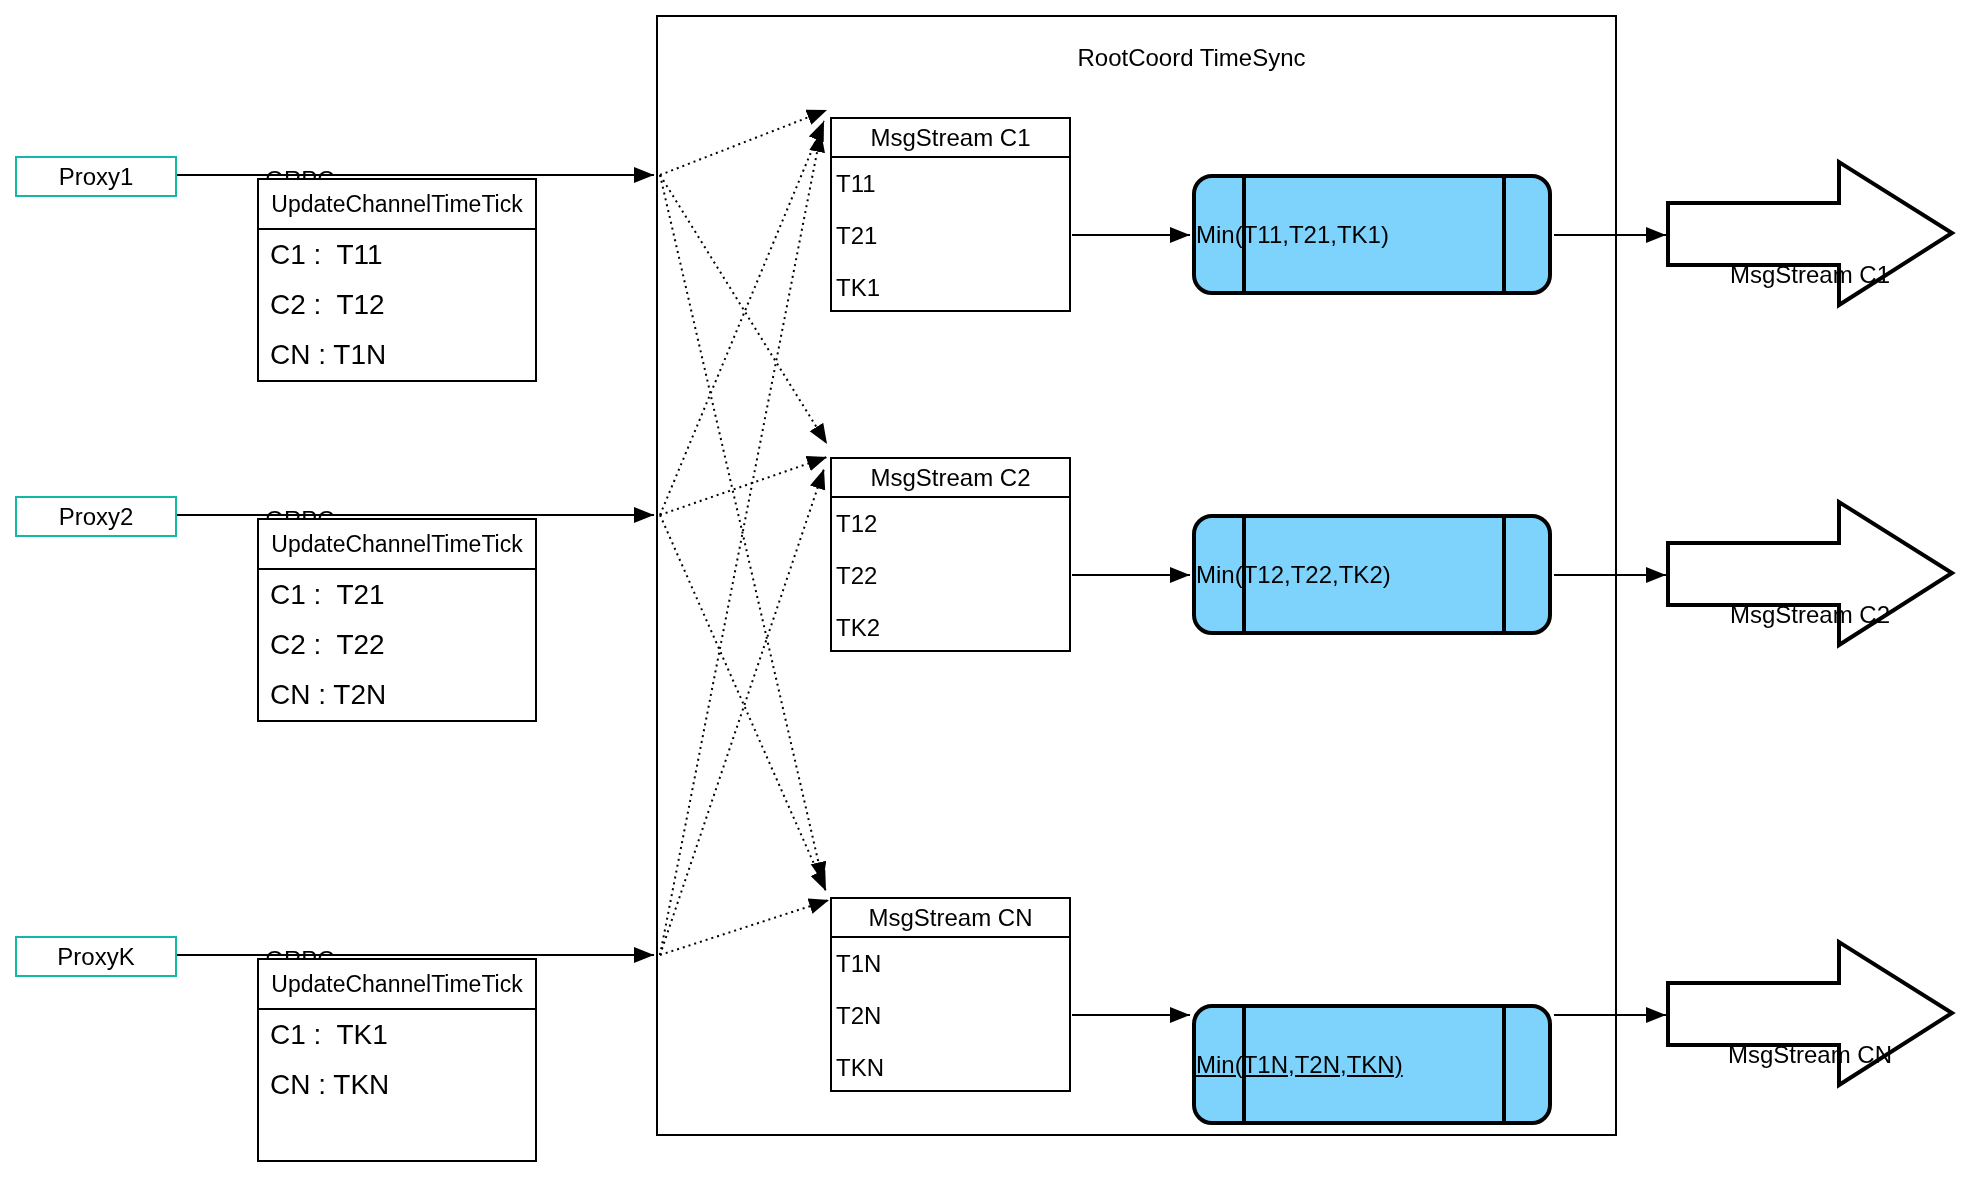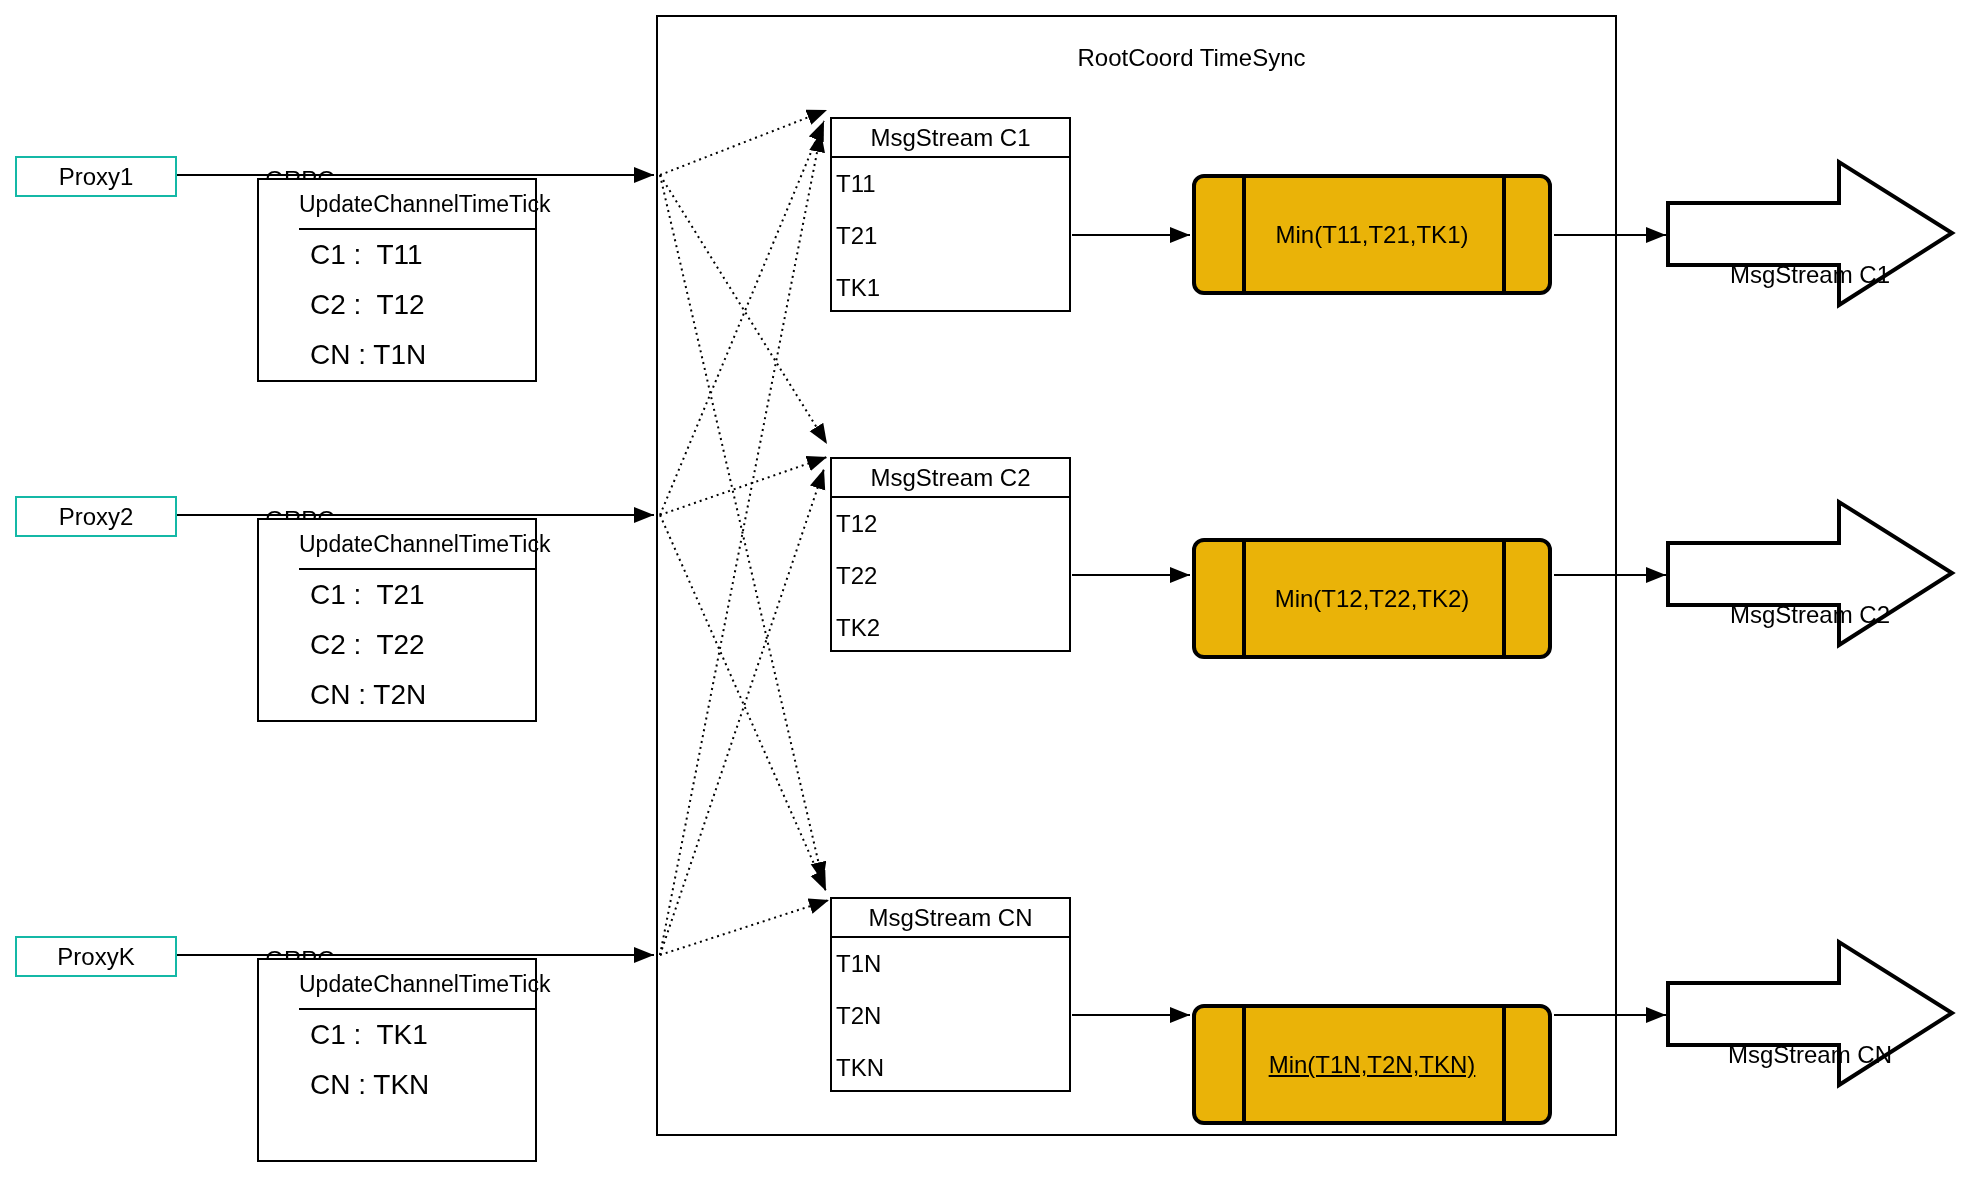--- a/index.html
+++ b/index.html
@@ -9,40 +9,40 @@
   }
   #wires{position:absolute;left:0;top:0;z-index:0;}
   .abs{position:absolute;box-sizing:border-box;z-index:1;}
   .label{background:transparent;text-align:center;font-size:24px;white-space:nowrap;margin-top:40px;}
   .proxy-box{
     left:15px;width:162px;height:41px;border:2px solid #14b8a6;background:#fff;
     text-align:center;line-height:37px;font-size:24px;
   }
   .grpc-label{left:240px;width:120px;line-height:28px;font-size:24px;}
   .update-table{
-    left:257px;width:280px;height:204px;border:2px solid #000;background:#fff;padding-left:40px;
+    left:257px;width:280px;height:204px;border:2px solid #000;background:#fff;
   }
   .update-table .hd{
     height:48px;line-height:48px;border-bottom:2px solid #000;text-align:center;font-size:23px;
   }
   .update-table .tr{
     height:50px;line-height:50px;padding-left:11px;font-size:28px;white-space:pre;
   }
   .ms-table{
     left:830px;width:241px;height:195px;border:2px solid #000;background:#fff;
   }
   .ms-table .hd{
     height:37px;line-height:37px;border-bottom:2px solid #000;text-align:center;font-size:24px;
   }
   .ms-table .tr{
     height:52px;line-height:52px;padding-left:4px;font-size:24px;white-space:pre;
   }
   .min-box{
-    left:1192px;width:360px;height:121px;border:4px solid #000;border-radius:12px;background:#eab308;
-    display:flex;align-items:center;justify-content:center;font-size:24px;
+    left:1192px;width:360px;height:121px;border:4px solid #000;border-radius:20px;background:#7dd3fc;
+    display:flex;align-items:center;justify-content:flex-start;font-size:24px;
   }
   .min-div{position:absolute;top:0;width:4px;height:113px;background:#000;}
   .min-div.l{left:46px;}
   .min-div.r{left:306px;}
   .arrow-label{width:240px;left:1690px;line-height:30px;font-size:24px;text-align:center;}
   .root-box{
     left:656px;top:15px;width:961px;height:1121px;border:2px solid #000;background:transparent;z-index:0;
   }
   .root-title{left:656px;top:43px;width:1051px;line-height:30px;font-size:24px;text-align:center;padding-left:20px;}
 </style>
@@ -125,21 +125,21 @@
     <div class="tr">CN : T2N</div>
   </div>
 
   <div class="abs ms-table" style="top:457px;">
     <div class="hd">MsgStream C2</div>
     <div class="tr">T12</div>
     <div class="tr">T22</div>
     <div class="tr">TK2</div>
   </div>
 
-  <div class="abs min-box" style="top:538px;">
+  <div class="abs min-box" style="top:514px;">
     <div class="min-div l"></div>
     <div class="min-div r"></div>
     <span>Min(T12,T22,TK2)</span>
   </div>
 
   <div class="abs label arrow-label" style="top:560px;">MsgStream C2</div>
 
   <div class="abs proxy-box" style="top:936px;">ProxyK</div>
   <div class="abs label grpc-label" style="top:906px;">GRPC</div>
 

